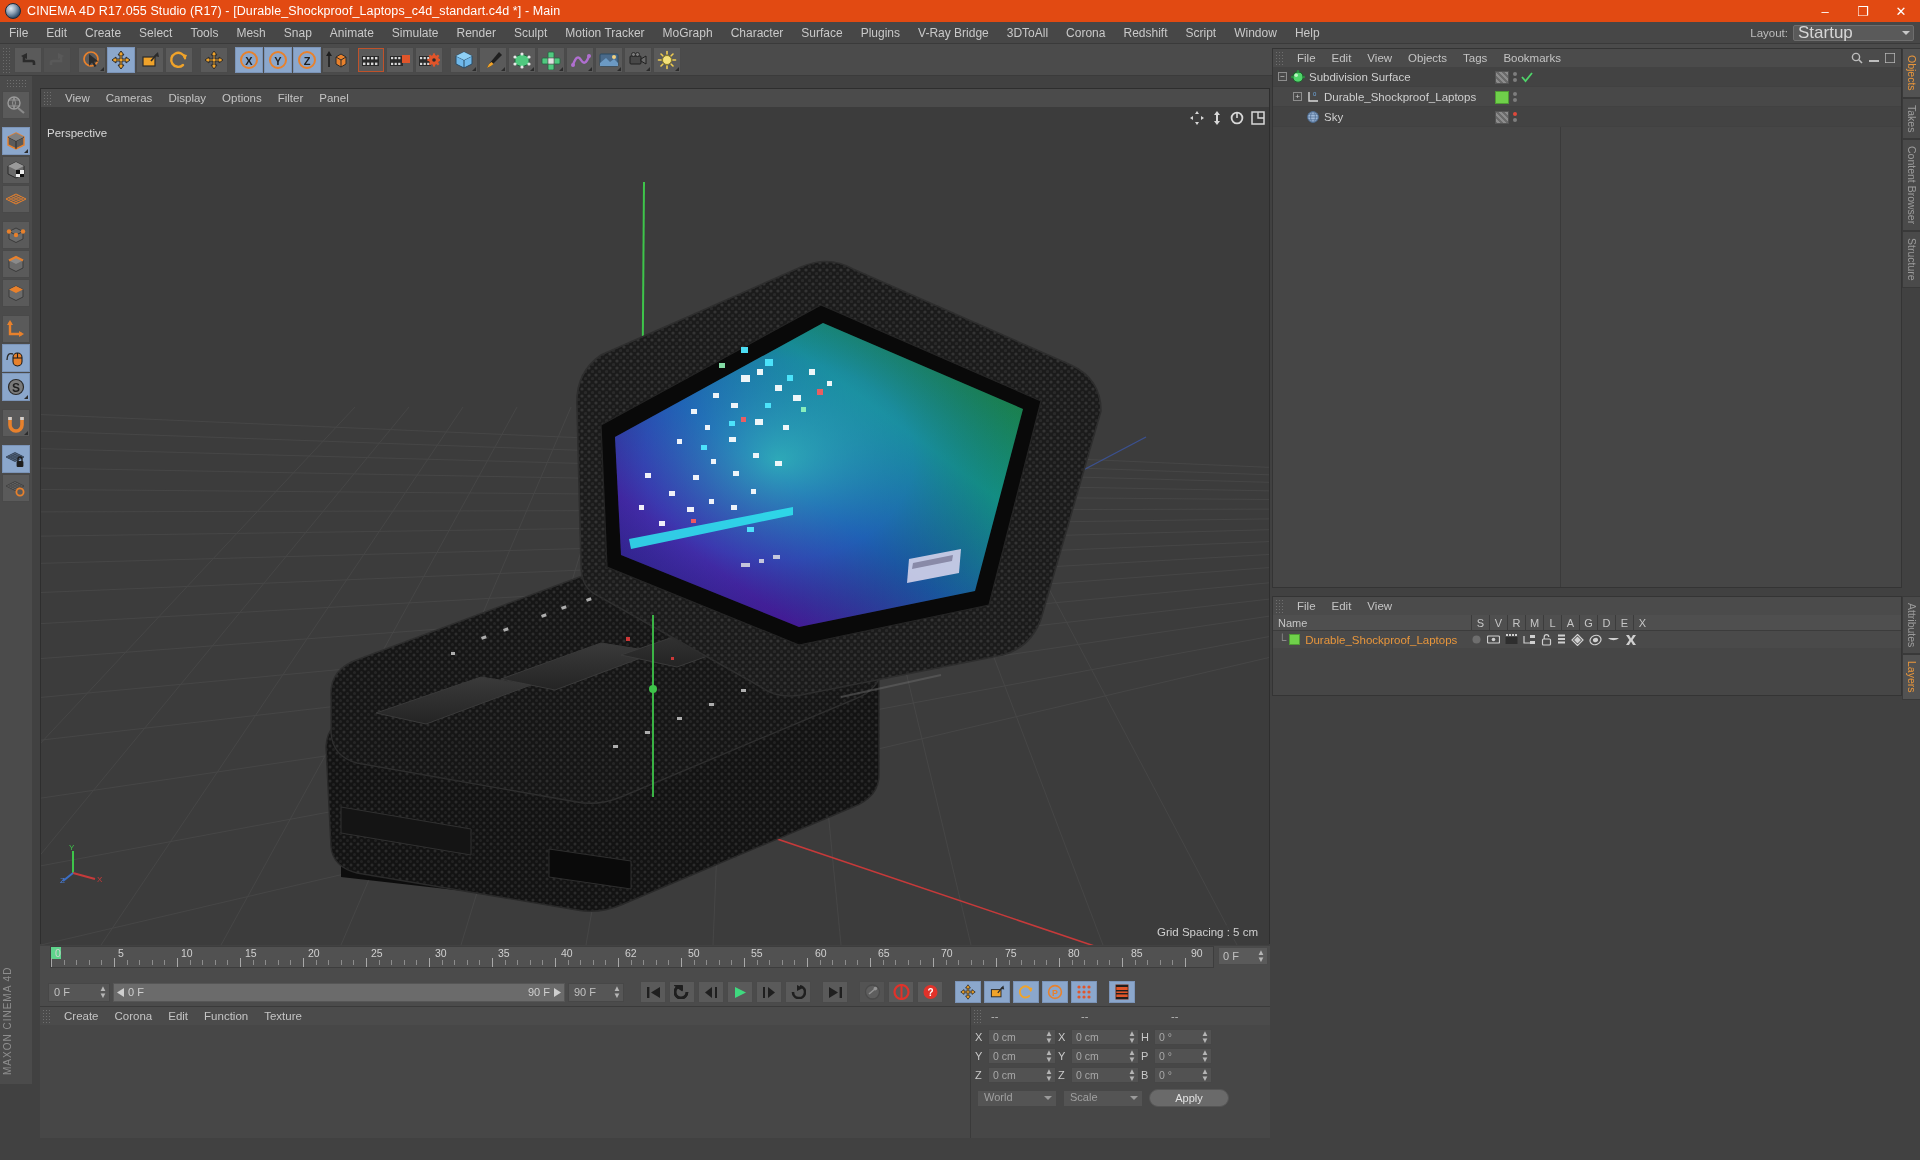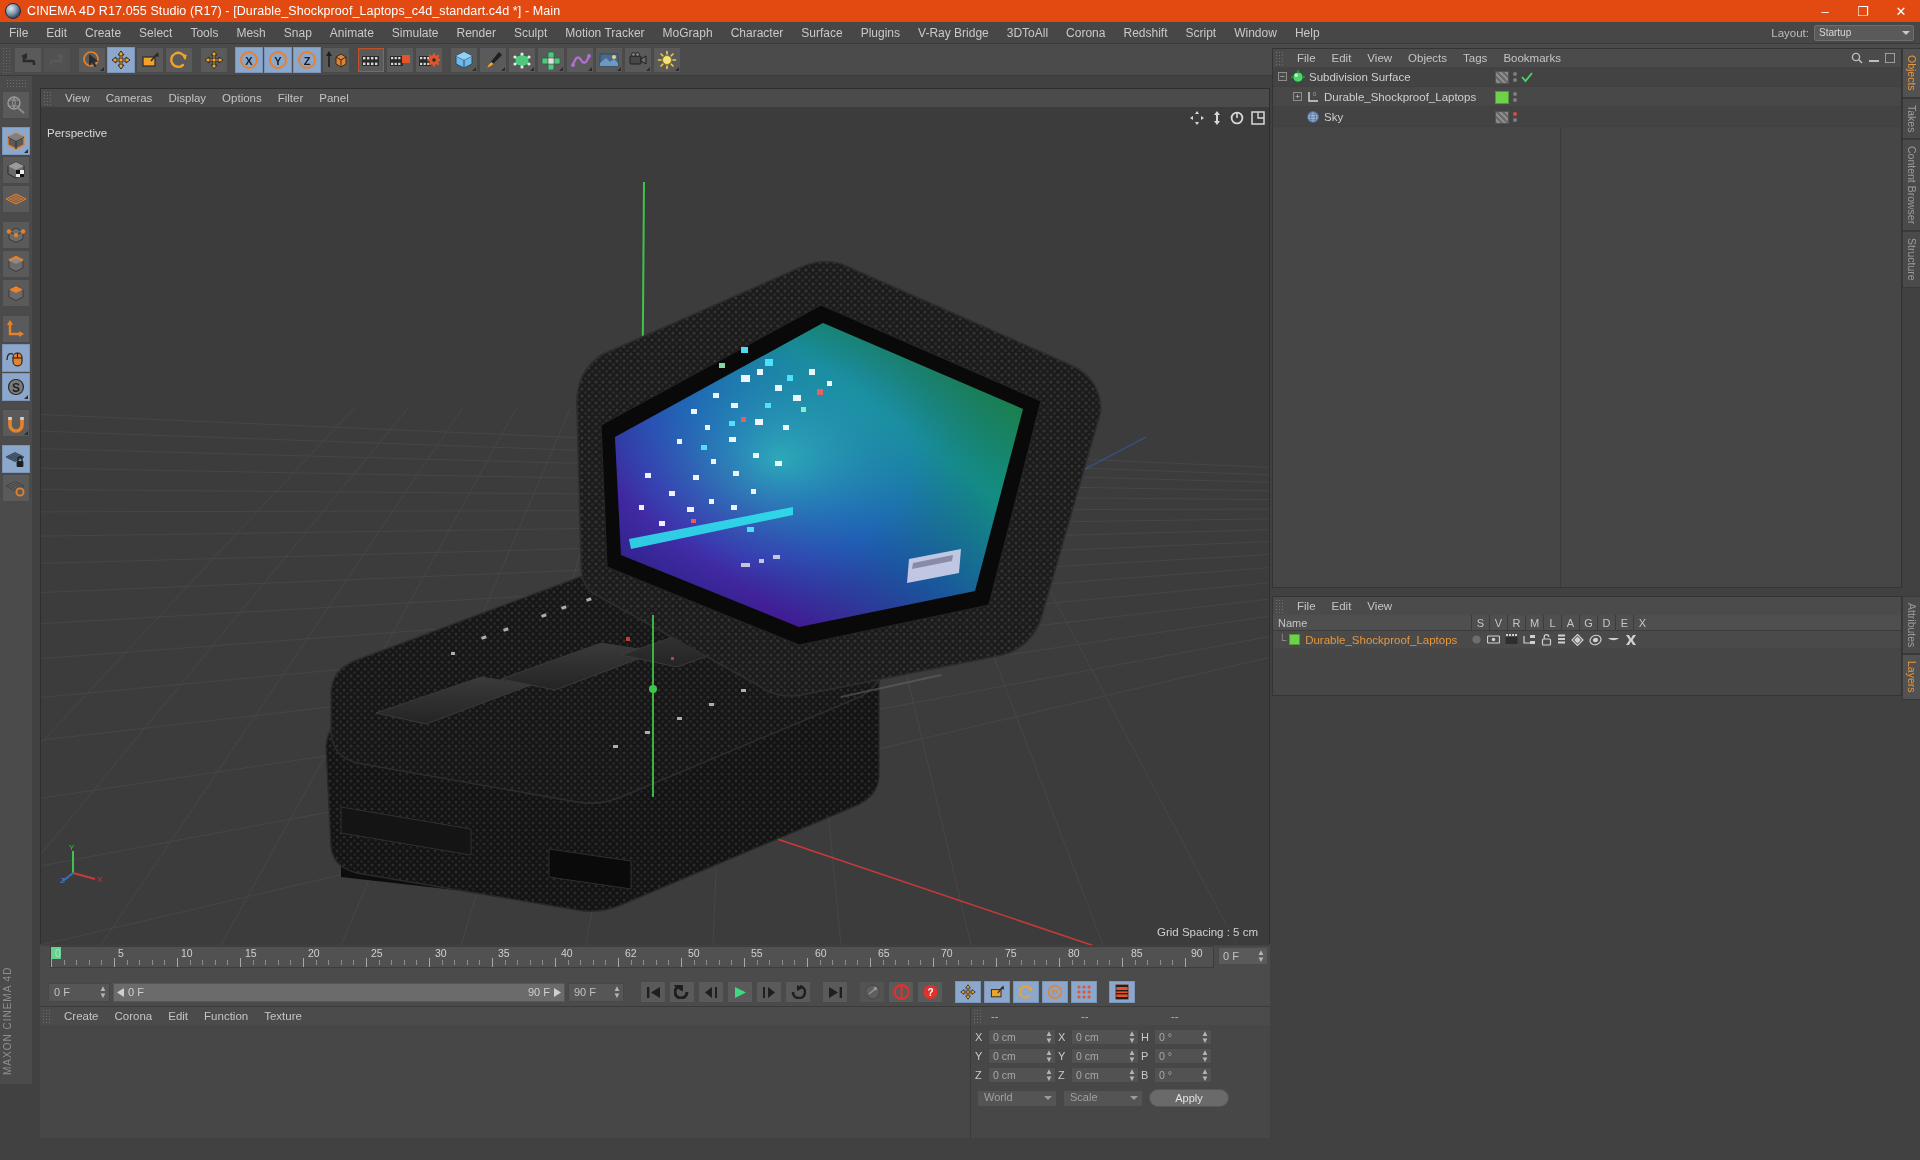--- a/index.html
+++ b/index.html
@@ -38,22 +38,22 @@
     border-bottom: 1px solid #3a3a3a;
   }
   .menu-item {
     padding: 0 9px; height: 22px; line-height: 22px; color: #c9c9c9; font-size: 12px; white-space: nowrap;
   }
   .layout-box {
     margin-left: auto; margin-right: 6px; display: flex; align-items: center; gap: 5px;
   }
   .layout-label { color: #bdbdbd; font-size: 11.5px; }
   .layout-select {
-    width: 100px; height: 16px; background: #5a5a5a; border: 1px solid #6e6e6e;
-    border-radius: 2px; color: #d6d6d6; font-size: 10px; padding: 0 4px;
+    width: 121px; height: 16px; background: #5a5a5a; border: 1px solid #6e6e6e;
+    border-radius: 2px; color: #d6d6d6; font-size: 17px; padding: 0 4px;
     display: flex; align-items: center; position: relative;
   }
   .layout-select .arrow {
     position: absolute; right: 3px; top: 50%; transform: translateY(-50%);
     width: 0; height: 0; border-left: 4px solid transparent; border-right: 4px solid transparent;
     border-top: 4px solid #c8c8c8;
   }
 
   
   .toolbar {

